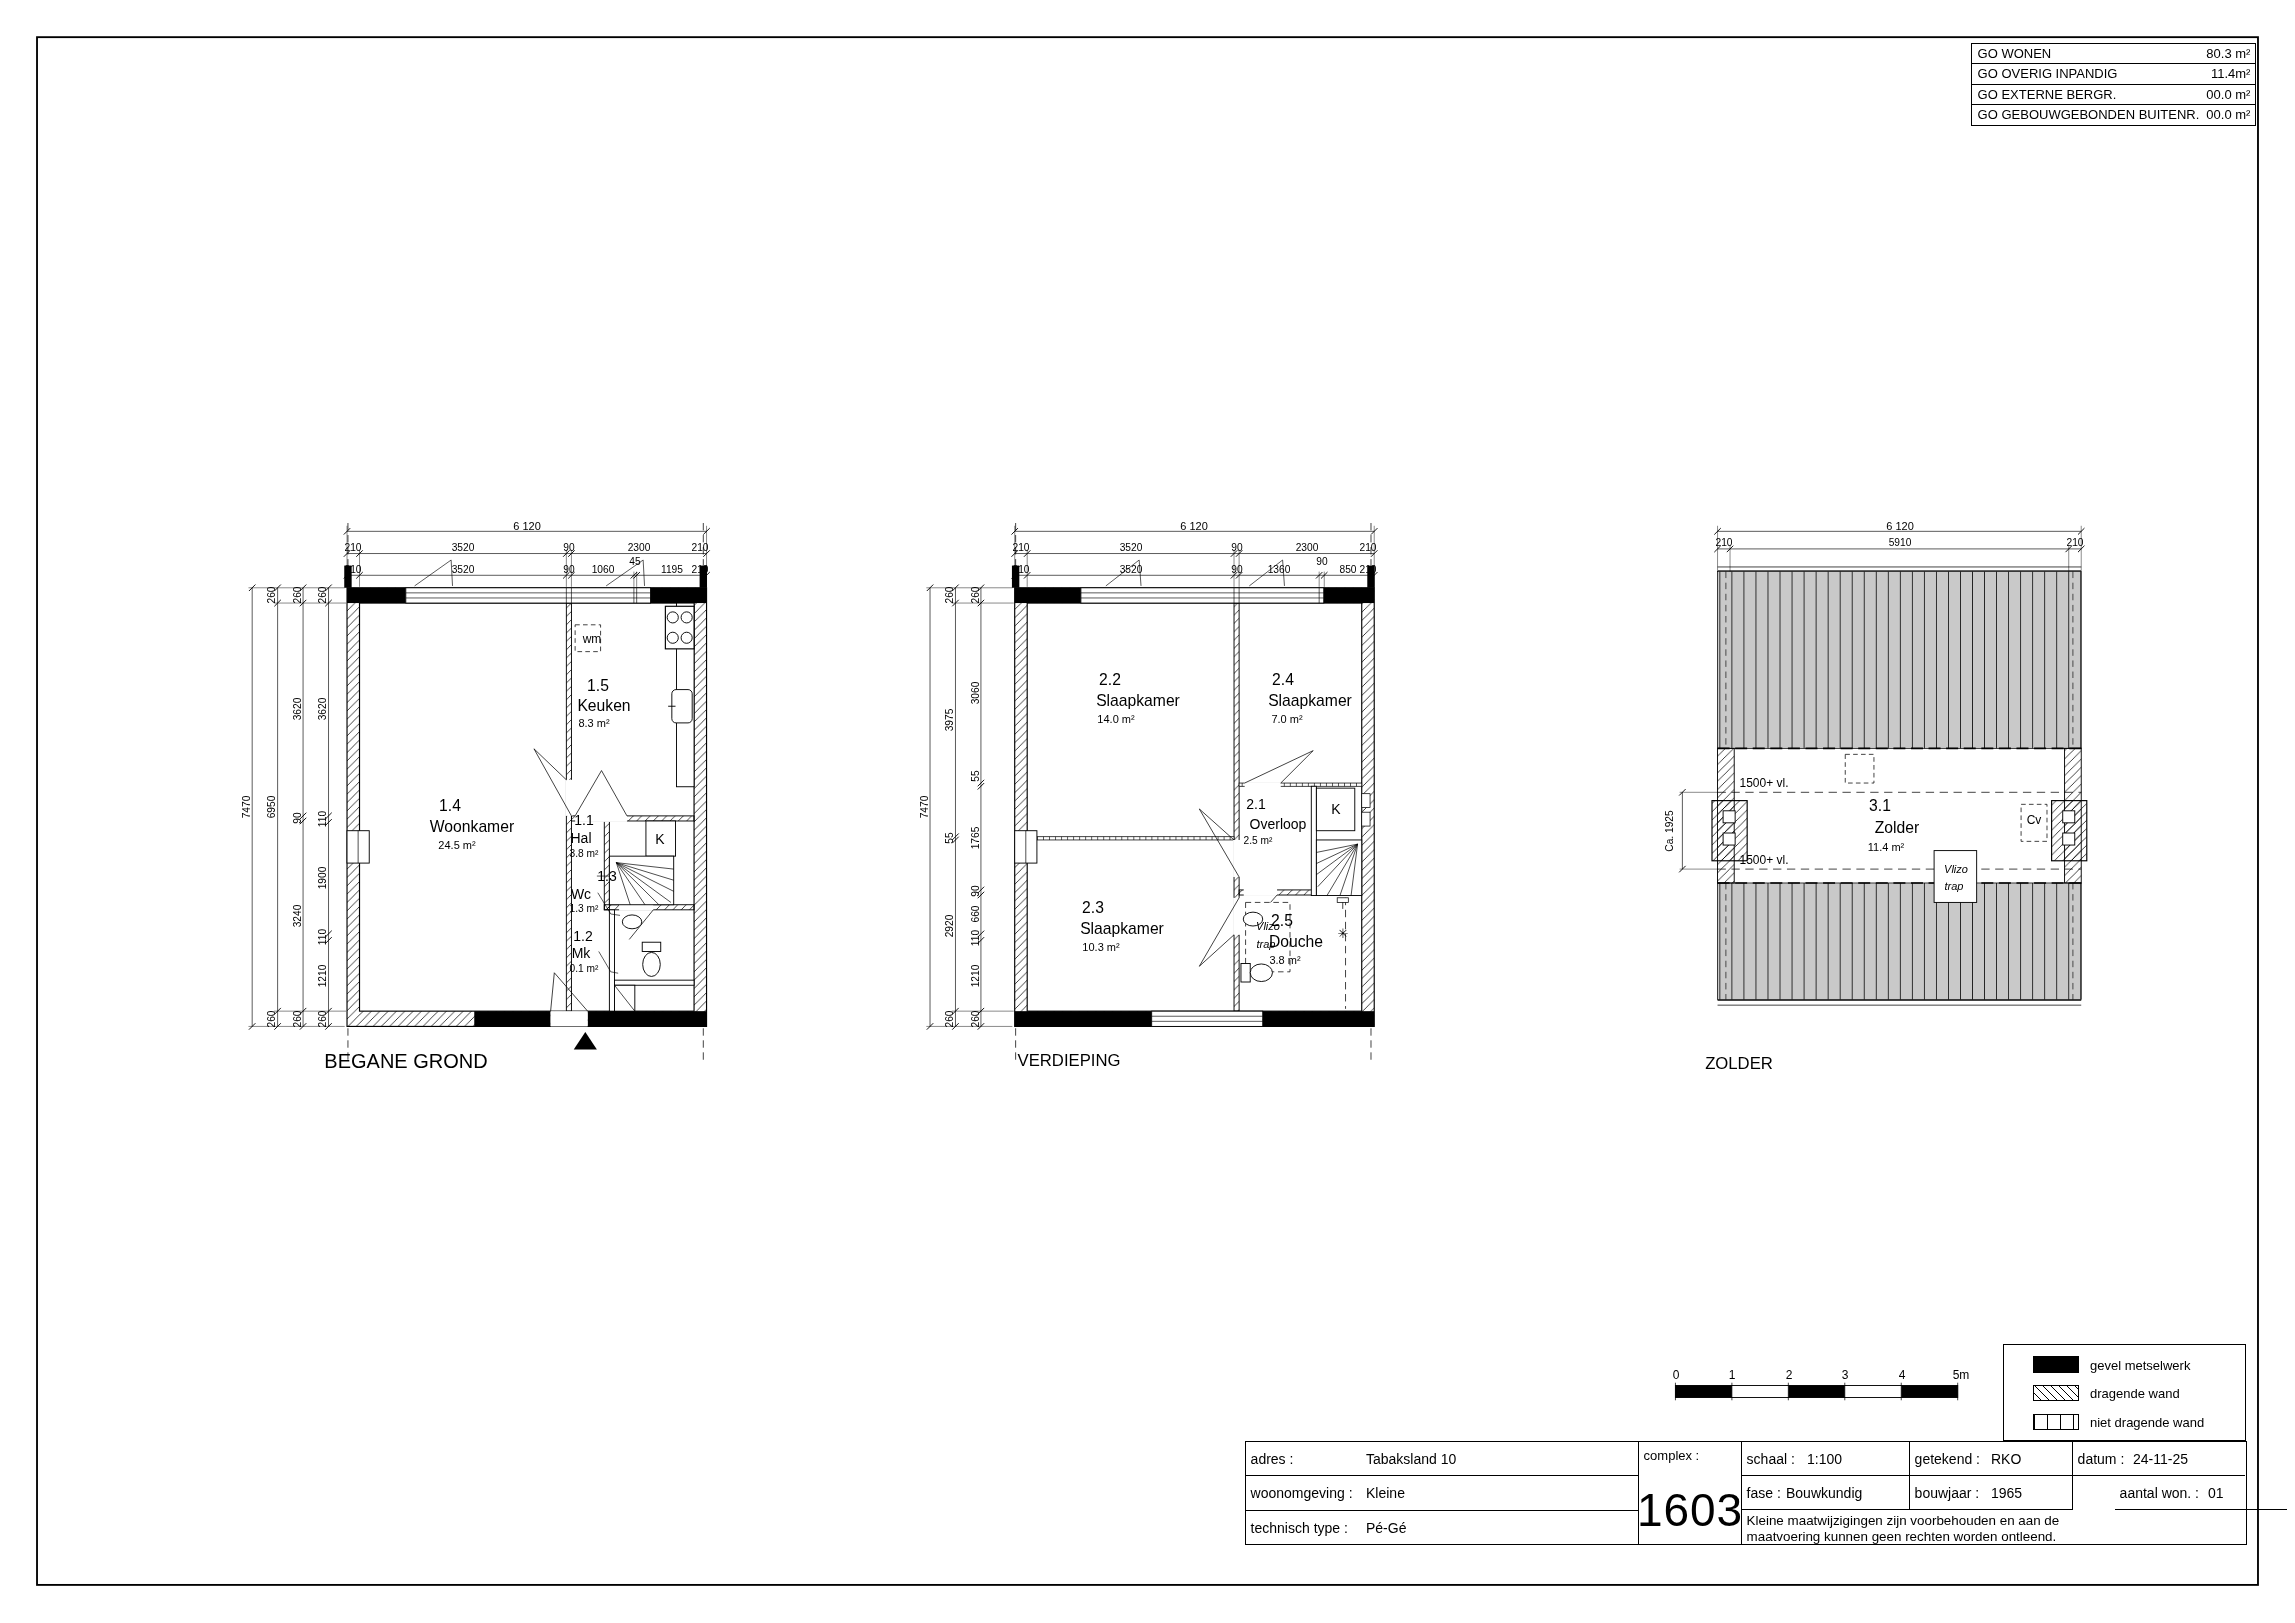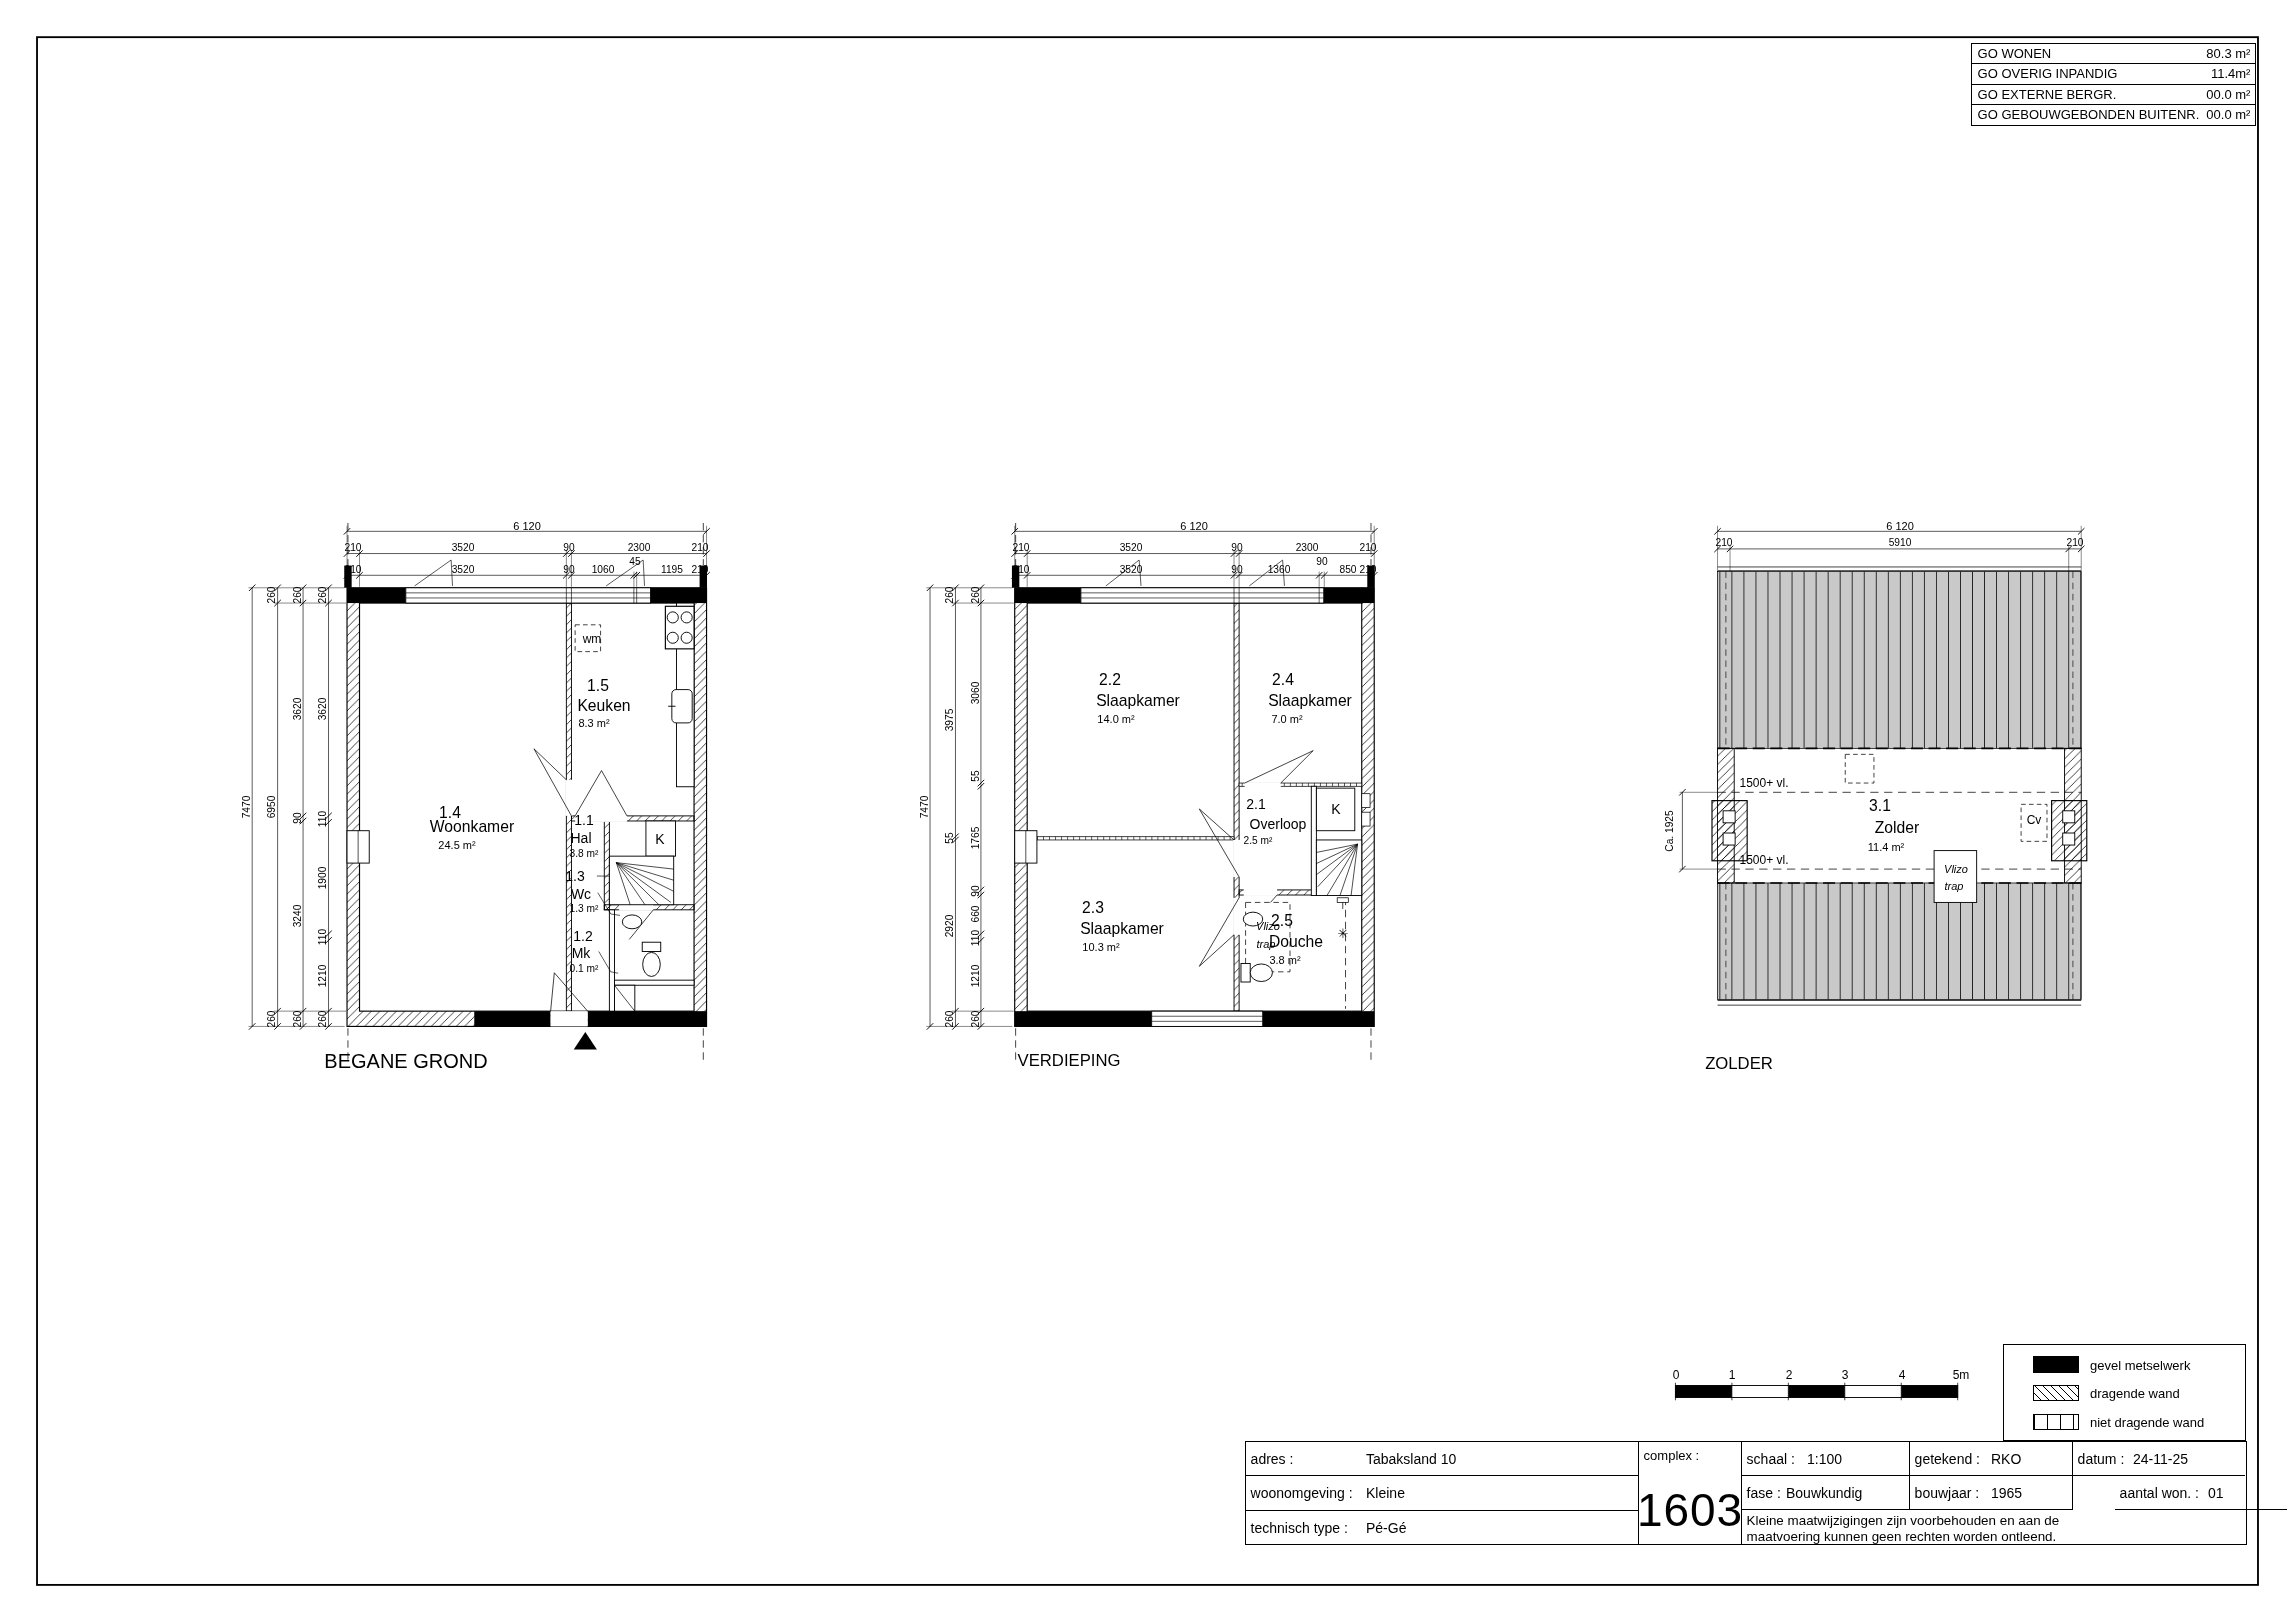--- a/index.html
+++ b/index.html
@@ -251,31 +251,31 @@
     <rect x="3865" y="2994" width="122" height="26" fill="#000"></rect>
     <rect x="4109" y="2994" width="122" height="26" fill="#000"></rect>
     <path d="M3743,2988 V3026 M3865,2988 V3026 M3987,2988 V3026 M4109,2988 V3026 M3621,2988 V3026 M4231,2988 V3026" stroke="#000" stroke-width="1.6" fill="none"></path>
   </g>
 </svg>
 
 <div id="labels">
       <span class="lbl" style="left: 406px; top: 1061px; font-size: 20px;">BEGANE GROND</span>
       <span class="lbl" style="left: 1069px; top: 1061px; font-size: 16.7px;">VERDIEPING</span>
       <span class="lbl" style="left: 1739px; top: 1064px; font-size: 16.7px;">ZOLDER</span>
-      <span class="lbl" style="left: 450px; top: 806px; font-size: 15.7px; margin-top: 7px;">1.4</span>
+      <span class="lbl" style="left: 450px; top: 806px; font-size: 15.7px;">1.4</span>
       <span class="lbl" style="left: 472px; top: 827px; font-size: 15.7px;">Woonkamer</span>
       <span class="lbl" style="left: 457px; top: 845px; font-size: 11px;">24.5 m²</span>
       <span class="lbl" style="left: 598px; top: 686px; font-size: 15.7px;">1.5</span>
       <span class="lbl" style="left: 604px; top: 706px; font-size: 15.7px;">Keuken</span>
       <span class="lbl" style="left: 594px; top: 723px; font-size: 11px;">8.3 m²</span>
       <span class="lbl" style="left: 588px; top: 639px; font-size: 12px; padding-left: 8px;">wm</span>
       <span class="lbl" style="left: 584px; top: 820px; font-size: 14px;">1.1</span>
       <span class="lbl" style="left: 581px; top: 838px; font-size: 14px;">Hal</span>
       <span class="lbl" style="left: 584px; top: 854px; font-size: 10.2px;">3.8 m²</span>
-      <span class="lbl" style="left: 551px; top: 876px; font-size: 14px; padding-left: 48px;">1.3</span>
+      <span class="lbl" style="left: 583px; top: 876px; font-size: 14px; padding-left: 48px;">1.3</span>
       <span class="lbl" style="left: 581px; top: 894px; font-size: 14px;">Wc</span>
       <span class="lbl" style="left: 584px; top: 909px; font-size: 10.2px;">1.3 m²</span>
       <span class="lbl" style="left: 583px; top: 936px; font-size: 14px;">1.2</span>
       <span class="lbl" style="left: 581px; top: 953px; font-size: 14px;">Mk</span>
       <span class="lbl" style="left: 584px; top: 969px; font-size: 10.2px;">0.1 m²</span>
       <span class="lbl" style="left: 660px; top: 839px; font-size: 14px;">K</span>
       <span class="lbl" style="left: 1110px; top: 680px; font-size: 15.7px;">2.2</span>
       <span class="lbl" style="left: 1138px; top: 701px; font-size: 15.7px;">Slaapkamer</span>
       <span class="lbl" style="left: 1116px; top: 719px; font-size: 11px;">14.0 m²</span>
       <span class="lbl" style="left: 1283px; top: 680px; font-size: 15.7px;">2.4</span>

